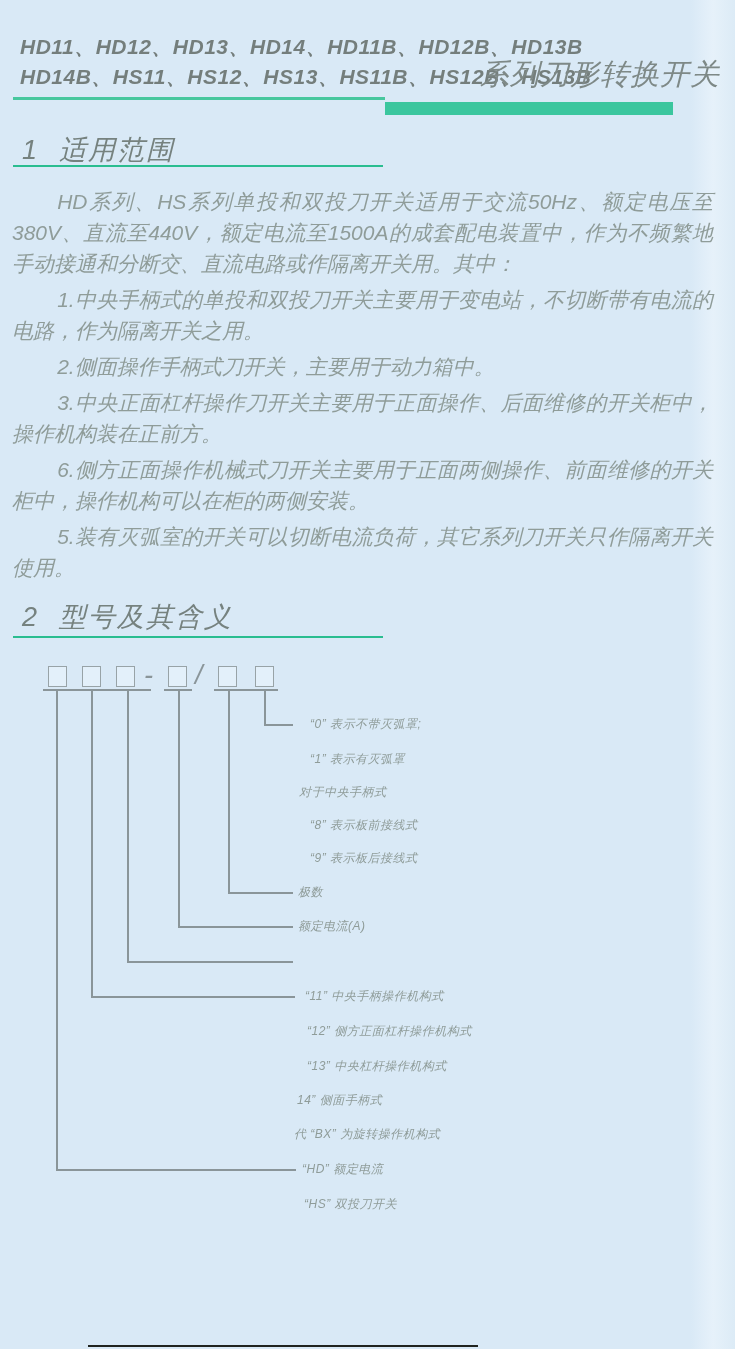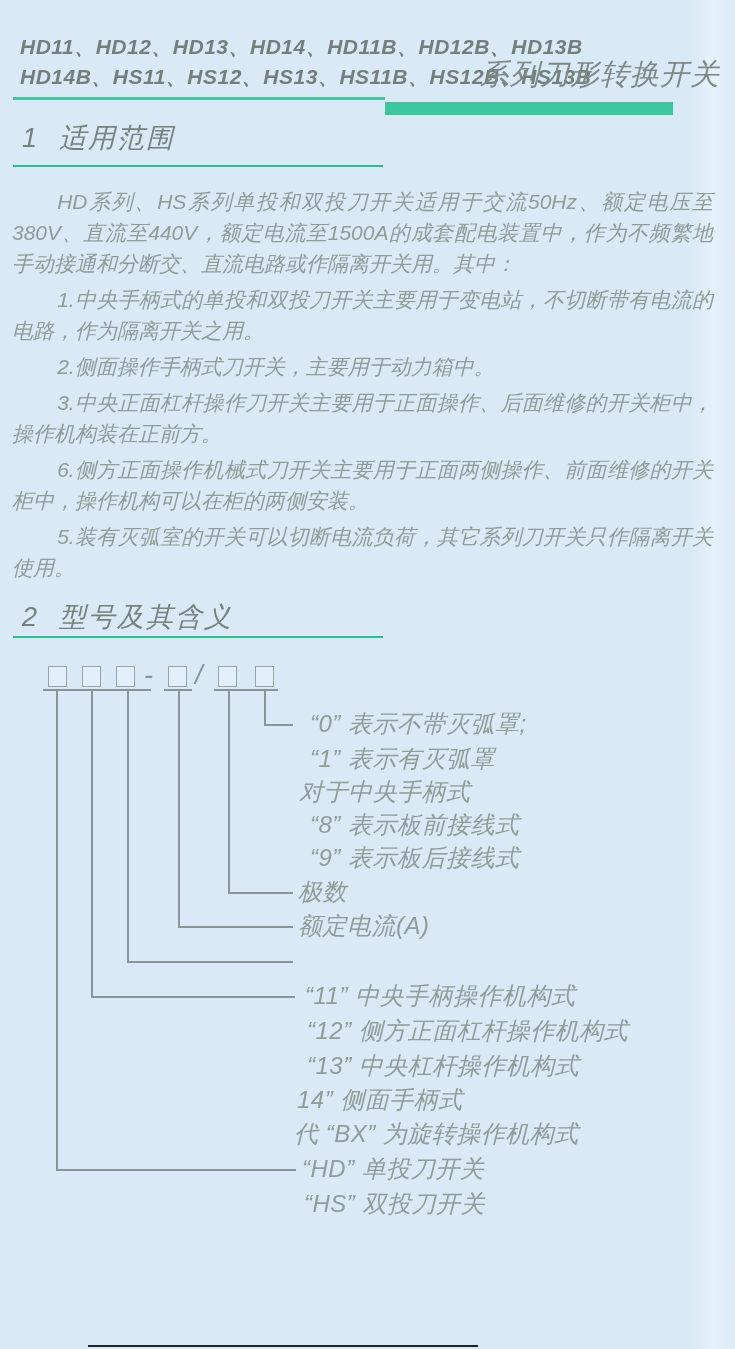--- a/index.html
+++ b/index.html
@@ -30,21 +30,21 @@
     position:absolute;left:385px;top:102px;width:288px;height:13px;
     background:#3bc69e;
   }
   
   .sec-title{
     position:absolute;left:22px;margin:0;
     font-size:27px;font-weight:400;color:#76827f;
     letter-spacing:2px;white-space:nowrap;
   }
   .sec-title .sec-num{margin-right:20px;}
-  .sec-title--1{top:120px;}
+  .sec-title--1{top:132px;}
   .sec-title--2{top:599px;}
   .sec-underline{
     position:absolute;left:13px;width:370px;height:2px;background:#2abd90;
   }
   .sec-underline--1{top:165px;}
   .sec-underline--2{top:636px;}
   
   .paras{
     position:absolute;left:12px;top:186px;width:701px;
     font-size:21px;line-height:31px;color:#8f9c99;
@@ -57,21 +57,21 @@
     position:absolute;top:666px;width:19px;height:21px;box-sizing:border-box;
     border:1.5px solid #98a3a7;background:#e3f0fa;
   }
   .dsep{
     position:absolute;color:#8a9599;font-size:27px;line-height:27px;font-weight:400;
   }
   .dunderline{position:absolute;top:689px;height:2px;background:#8a9599;}
   .vline{position:absolute;width:1.5px;background:#8a9599;}
   .hline{position:absolute;height:1.5px;background:#8a9599;}
   .dlabel{
-    position:absolute;font-size:24px;line-height:22px;color:#8f9c99;white-space:nowrap;
+    position:absolute;font-size:12px;line-height:22px;color:#8f9c99;white-space:nowrap;
     letter-spacing:.5px;
   }
   
   .bottom-line{
     position:absolute;left:88px;top:1345px;width:390px;height:2px;background:#20241f;
   }
 </style>
 </head>
 <body>
 
@@ -139,19 +139,19 @@
     <div class="dlabel" style="left:299px;top:781px">对于中央手柄式</div>
     <div class="dlabel" style="left:310px;top:814px">“8” 表示板前接线式</div>
     <div class="dlabel" style="left:310px;top:847px">“9” 表示板后接线式</div>
     <div class="dlabel" style="left:298px;top:881px">极数</div>
     <div class="dlabel" style="left:298px;top:915px">额定电流(A)</div>
     <div class="dlabel" style="left:305px;top:985px">“11” 中央手柄操作机构式</div>
     <div class="dlabel" style="left:307px;top:1020px">“12” 侧方正面杠杆操作机构式</div>
     <div class="dlabel" style="left:307px;top:1055px">“13” 中央杠杆操作机构式</div>
     <div class="dlabel" style="left:297px;top:1089px">14” 侧面手柄式</div>
     <div class="dlabel" style="left:294px;top:1123px">代 “BX” 为旋转操作机构式</div>
-    <div class="dlabel" style="left:302px;top:1158px">“HD” 单投刀开关</div>
+    <div class="dlabel" style="left:302px;top:1158px">“HD” 额定电流</div>
     <div class="dlabel" style="left:304px;top:1193px">“HS” 双投刀开关</div>
   </div>
 
   <div class="bottom-line"></div>
 
 </div>
 
 </body></html>

